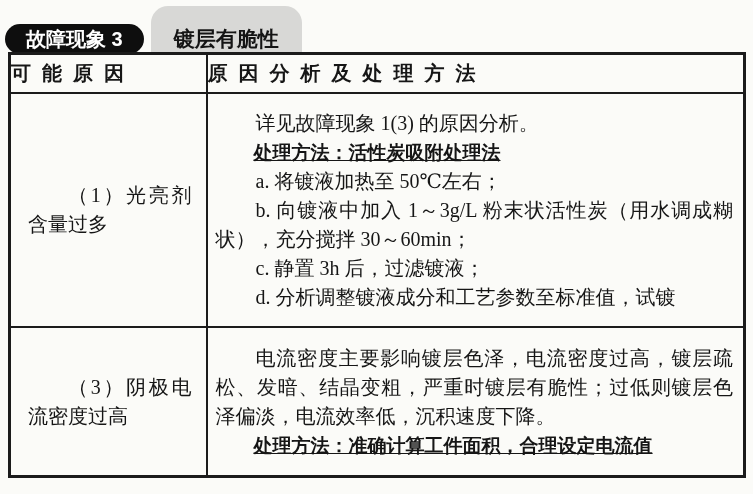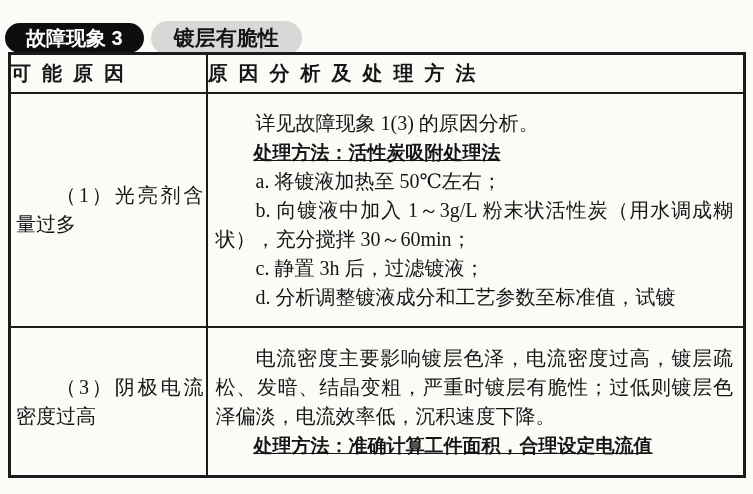--- a/index.html
+++ b/index.html
@@ -8,37 +8,37 @@
     background: #fbfbf8;
     font-family: "Liberation Serif", "DejaVu Serif", serif;
     color: #161616;
     overflow: hidden;
   }
   .page { position: relative; width: 753px; height: 494px; }
 
   
   .fault-header {
     position: absolute; top: 6px; left: 5px;
-    display: flex; align-items: center; gap: 7px; margin-top: 15px;
+    display: flex; align-items: center; gap: 7px;
   }
   .pill {
     font-family: "Liberation Sans", "DejaVu Sans", sans-serif;
     font-weight: bold;
     white-space: nowrap;
     display: flex; align-items: center; justify-content: center;
   }
   .pill-black {
     background: #0e0e0e; color: #ffffff;
     height: 30px; padding: 0 21px;
     border-radius: 16px;
     font-size: 20px;
   }
   .pill-gray {
     background: #d8d8d6; color: #141414;
-    height: 34px; padding: 0 23px;
+    height: 34px; padding: 16px 23px;
     border-radius: 17px;
     font-size: 21px;
   }
 
   
   table.fault-table {
     position: absolute; top: 52px; left: 8px;
     width: 738px;
     border-collapse: collapse;
     table-layout: fixed;
@@ -62,21 +62,21 @@
 
   td.cell {
     font-size: 20px;
     vertical-align: middle;
   }
   td.cause-cell {
     padding: 2px 2px 2px 5px;
     text-align: justify;
   }
   td.cause-cell p {
-    margin: 0; line-height: 29px; text-indent: 2em;
+    margin: 12px; line-height: 29px; text-indent: 2em;
   }
   td.cause-cell.center-cause { text-align: center; }
   td.cause-cell.center-cause p { text-indent: 0; }
 
   td.analysis-cell {
     padding: 7px 10px 7px 8px;
     vertical-align: middle;
   }
   td.analysis-cell p {
     margin: 0; line-height: 29px;

